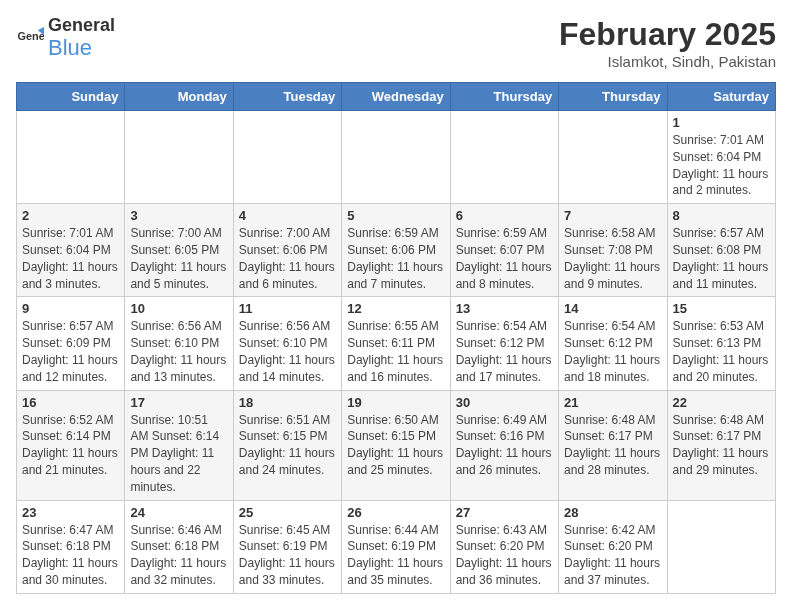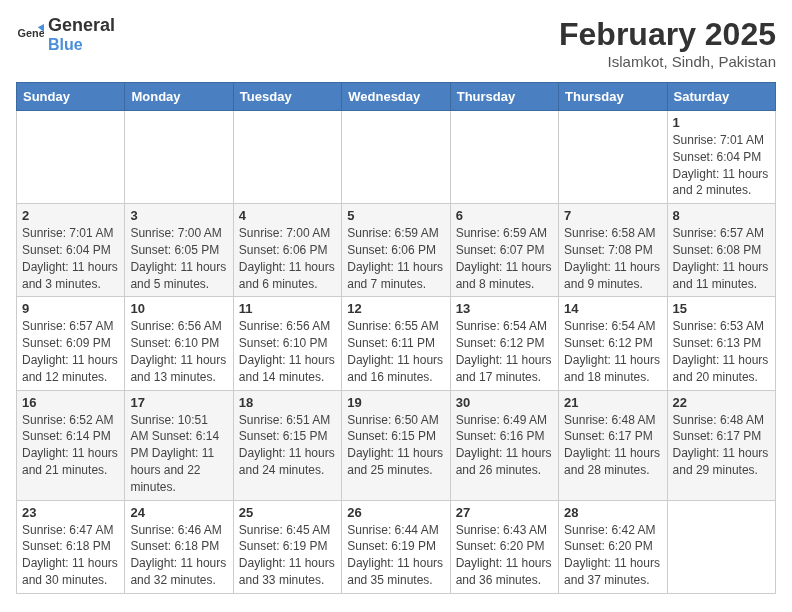--- a/index.html
+++ b/index.html
@@ -39,21 +39,21 @@
       color: #555;
     }
     table {
       width: 100%;
       border-collapse: collapse;
       table-layout: fixed;
     }
     th {
       background-color: #4a7fc1;
       color: white;
-      text-align: left;
+      text-align: right;
       padding: 6px 6px;
       font-size: 13px;
       font-weight: bold;
       border: 1px solid #3a6aa0;
     }
     td {
       border: 1px solid #ccc;
       vertical-align: top;
       padding: 4px 5px;
       height: 90px;
@@ -86,21 +86,21 @@
 <body>
 
 <div class="header-section">
   <div class="logo">
     <svg class="logo-icon" viewBox="0 0 36 36">
       <text x="2" y="20" font-size="14" font-weight="bold" fill="#333">General</text>
       <path d="M28 8 L36 4 L36 14 Z" fill="#4a90d9"></path>
     </svg>
     <div style="line-height:1.1">
       <span style="font-size:18px;font-weight:bold;color:#333;">General</span><br>
-      <span style="font-size:16px;font-weight:bold;color:#4a90d9;">Blue</span>
+      <span style="font-size:22px;font-weight:normal;color:#4a90d9;">Blue</span>
     </div>
   </div>
   <div class="title-section">
     <div class="calendar-title">February 2025</div>
     <div class="calendar-subtitle">Islamkot, Sindh, Pakistan</div>
   </div>
 </div>
 
 <table>
   <thead>

